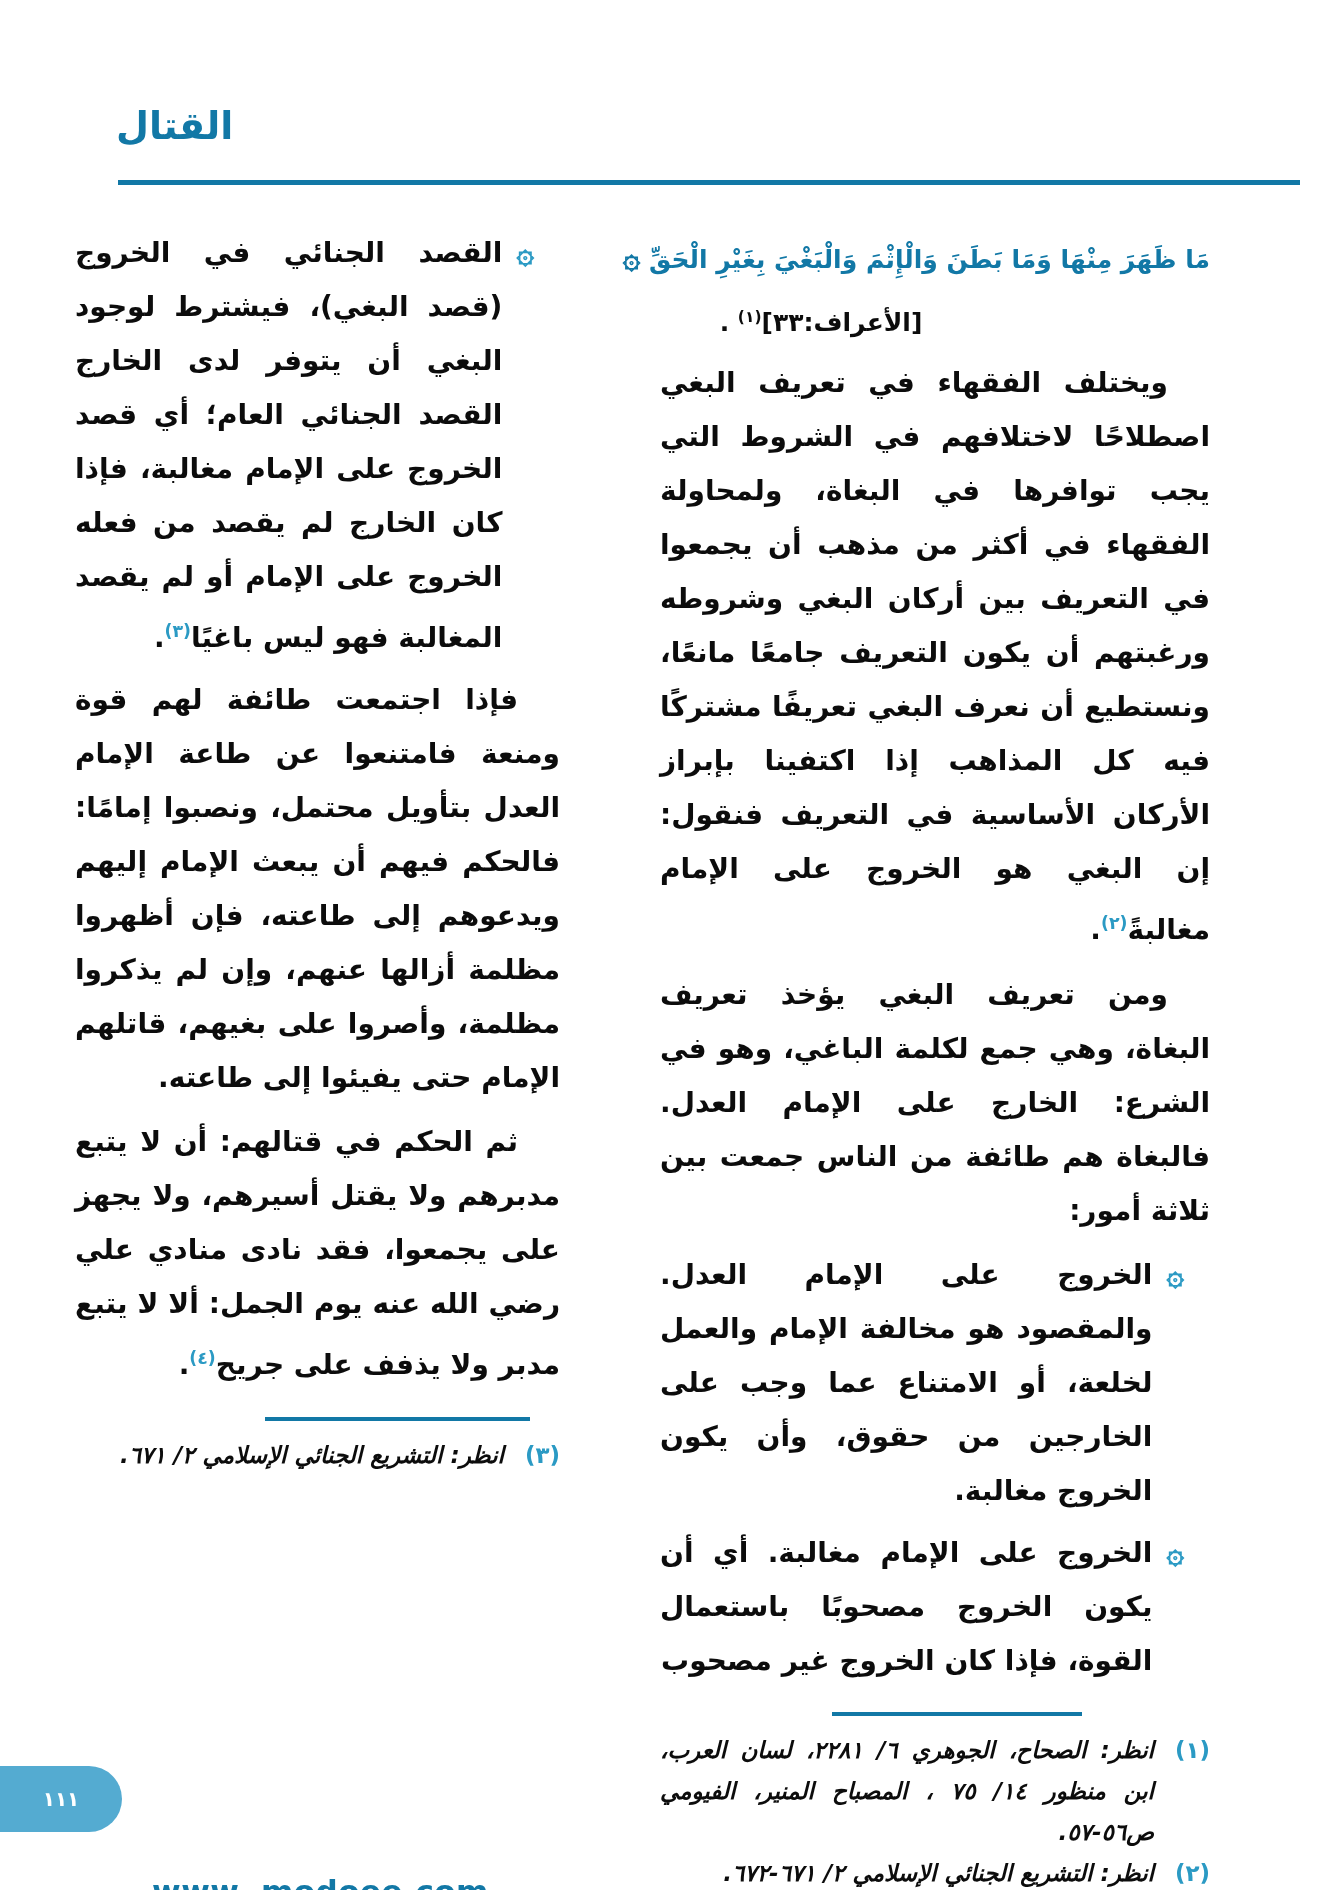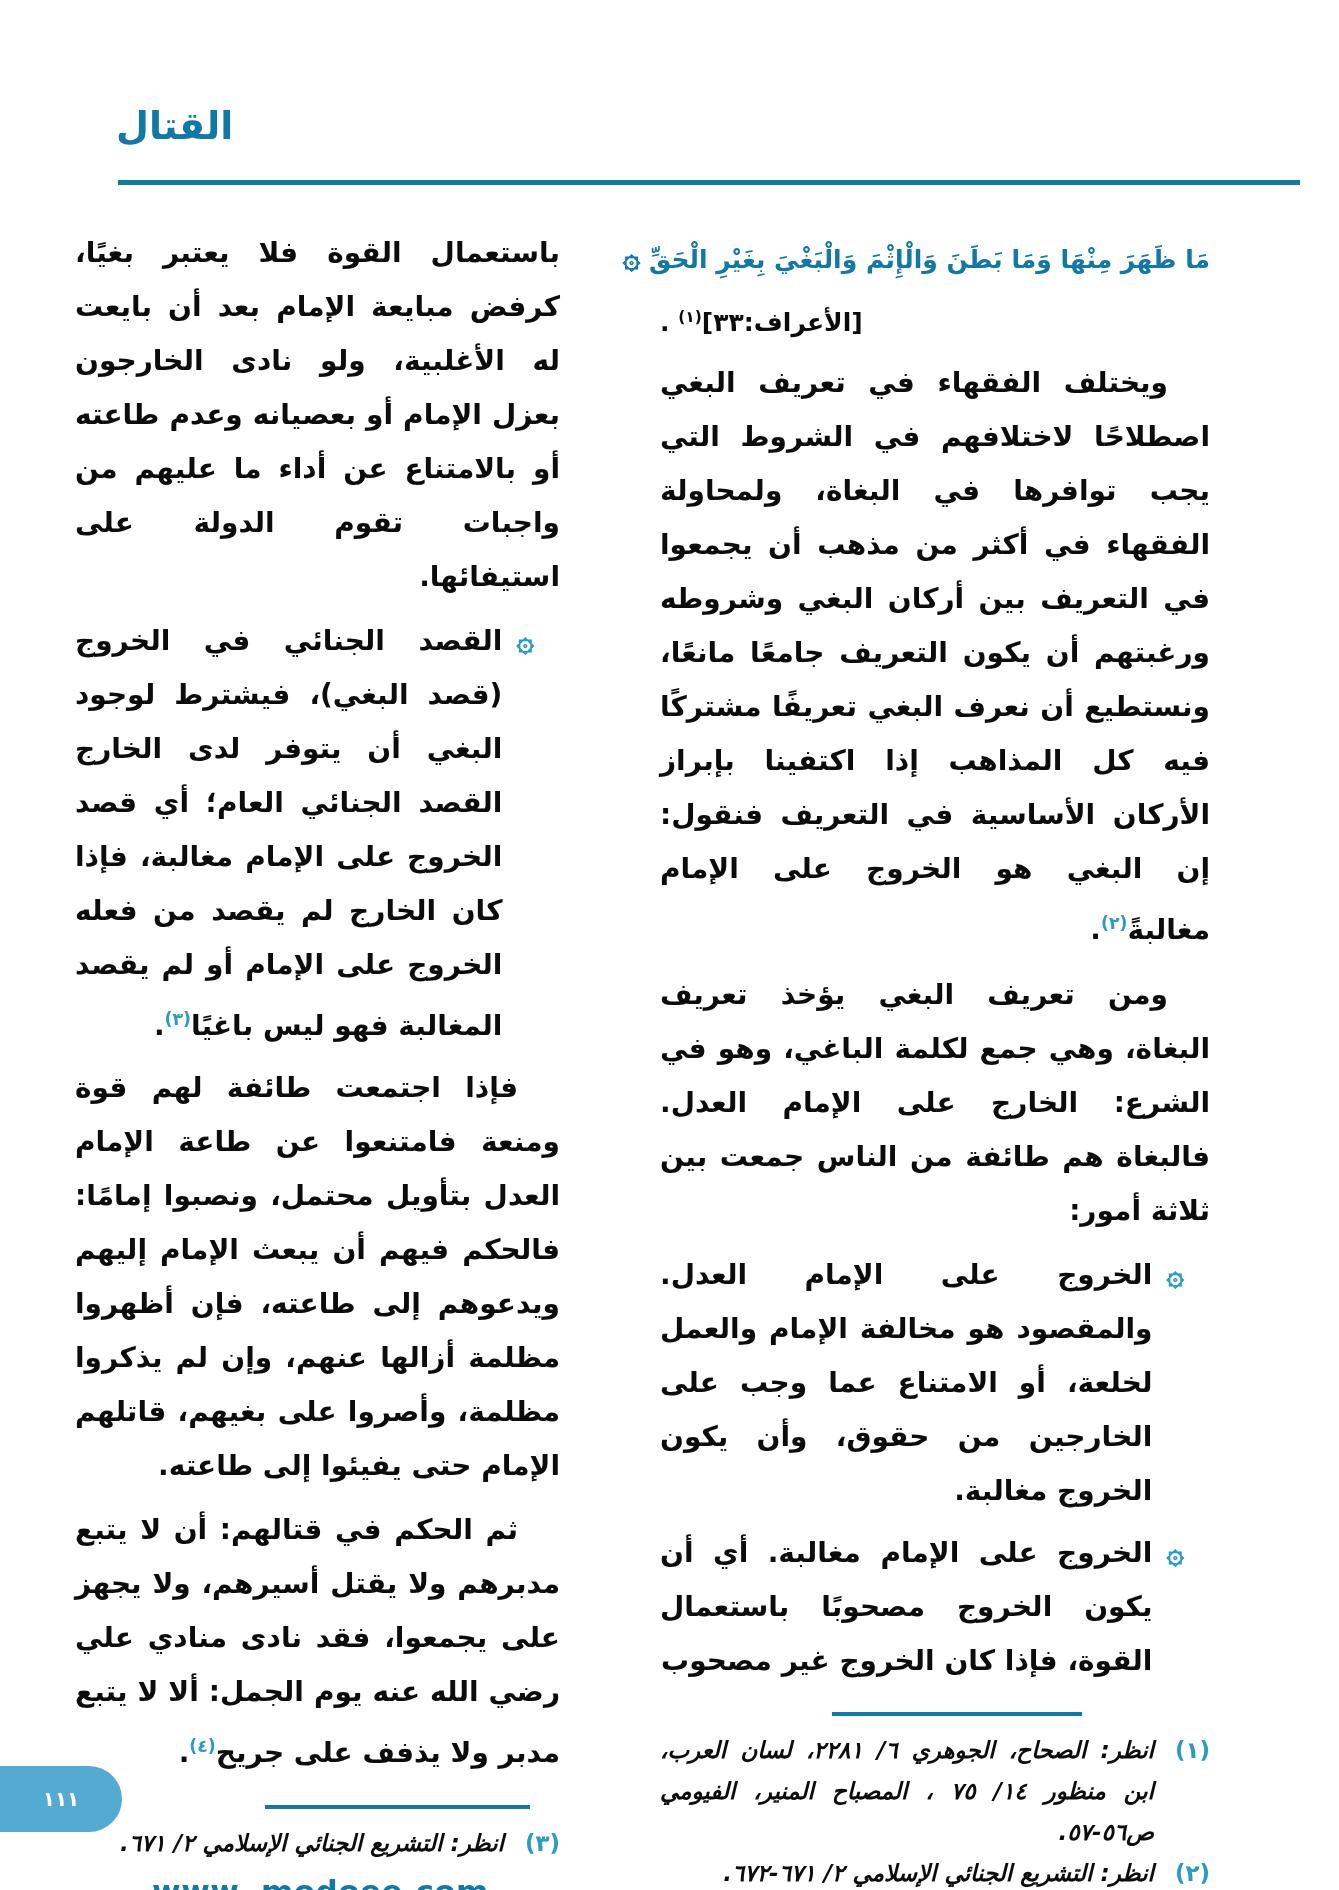--- a/index.html
+++ b/index.html
@@ -43,21 +43,21 @@
   .verse{
     color:var(--accent);
     font-size:25px;line-height:64px;
     white-space:nowrap;
     letter-spacing:-0.5px;
     margin-bottom:2px;
   }
   .verse .ornament{font-size:30px;letter-spacing:0;}
   .verse-ref{
     font-size:25px;line-height:46px;
-    text-align:left;padding-right:228px;
+    text-align:center;padding-right:228px;
     white-space:nowrap;
     margin-bottom:10px;
   }
   .para{margin-bottom:10px;}
   .indent{text-indent:42px;}
   .marker{
     color:var(--marker);
     font-size:0.62em;
     vertical-align:super;
     letter-spacing:0;
@@ -134,21 +134,20 @@
         <span class="fn-text">انظر: الصحاح، الجوهري ٦/ ٢٢٨١، لسان العرب، ابن منظور ١٤/ ٧٥ ، المصباح المنير، الفيومي ص٥٦-٥٧.</span>
       </div>
       <div class="fn">
         <span class="fn-num">(٢)</span>
         <span class="fn-text">انظر: التشريع الجنائي الإسلامي ٢/ ٦٧١-٦٧٢.</span>
       </div>
     </div>
 
     <div class="col col-left">
 
-      <div class="para">باستعمال القوة فلا يعتبر بغيًا، كرفض مبايعة الإمام بعد أن بايعت له الأغلبية، ولو نادى الخارجون بعزل الإمام أو بعصيانه وعدم طاعته أو بالامتناع عن أداء ما عليهم من واجبات تقوم الدولة على استيفائها.</div>
 
       <div class="li">
         <span class="bullet">۞</span>
         <div class="li-text"><span>القصد الجنائي في الخروج (قصد البغي)، فيشترط لوجود البغي أن يتوفر لدى الخارج القصد الجنائي العام؛ أي قصد الخروج على الإمام مغالبة، فإذا كان الخارج لم يقصد من فعله الخروج على الإمام أو لم يقصد المغالبة فهو ليس باغيًا</span><span class="marker">(٣)</span><span>.</span></div>
       </div>
 
       <div class="para indent">فإذا اجتمعت طائفة لهم قوة ومنعة فامتنعوا عن طاعة الإمام العدل بتأويل محتمل، ونصبوا إمامًا: فالحكم فيهم أن يبعث الإمام إليهم ويدعوهم إلى طاعته، فإن أظهروا مظلمة أزالها عنهم، وإن لم يذكروا مظلمة، وأصروا على بغيهم، قاتلهم الإمام حتى يفيئوا إلى طاعته.</div>
 
       <div class="para indent"><span>ثم الحكم في قتالهم: أن لا يتبع مدبرهم ولا يقتل أسيرهم، ولا يجهز على يجمعوا، فقد نادى منادي علي رضي الله عنه يوم الجمل: ألا لا يتبع مدبر ولا يذفف على جريح</span><span class="marker">(٤)</span><span>.</span></div>
 

